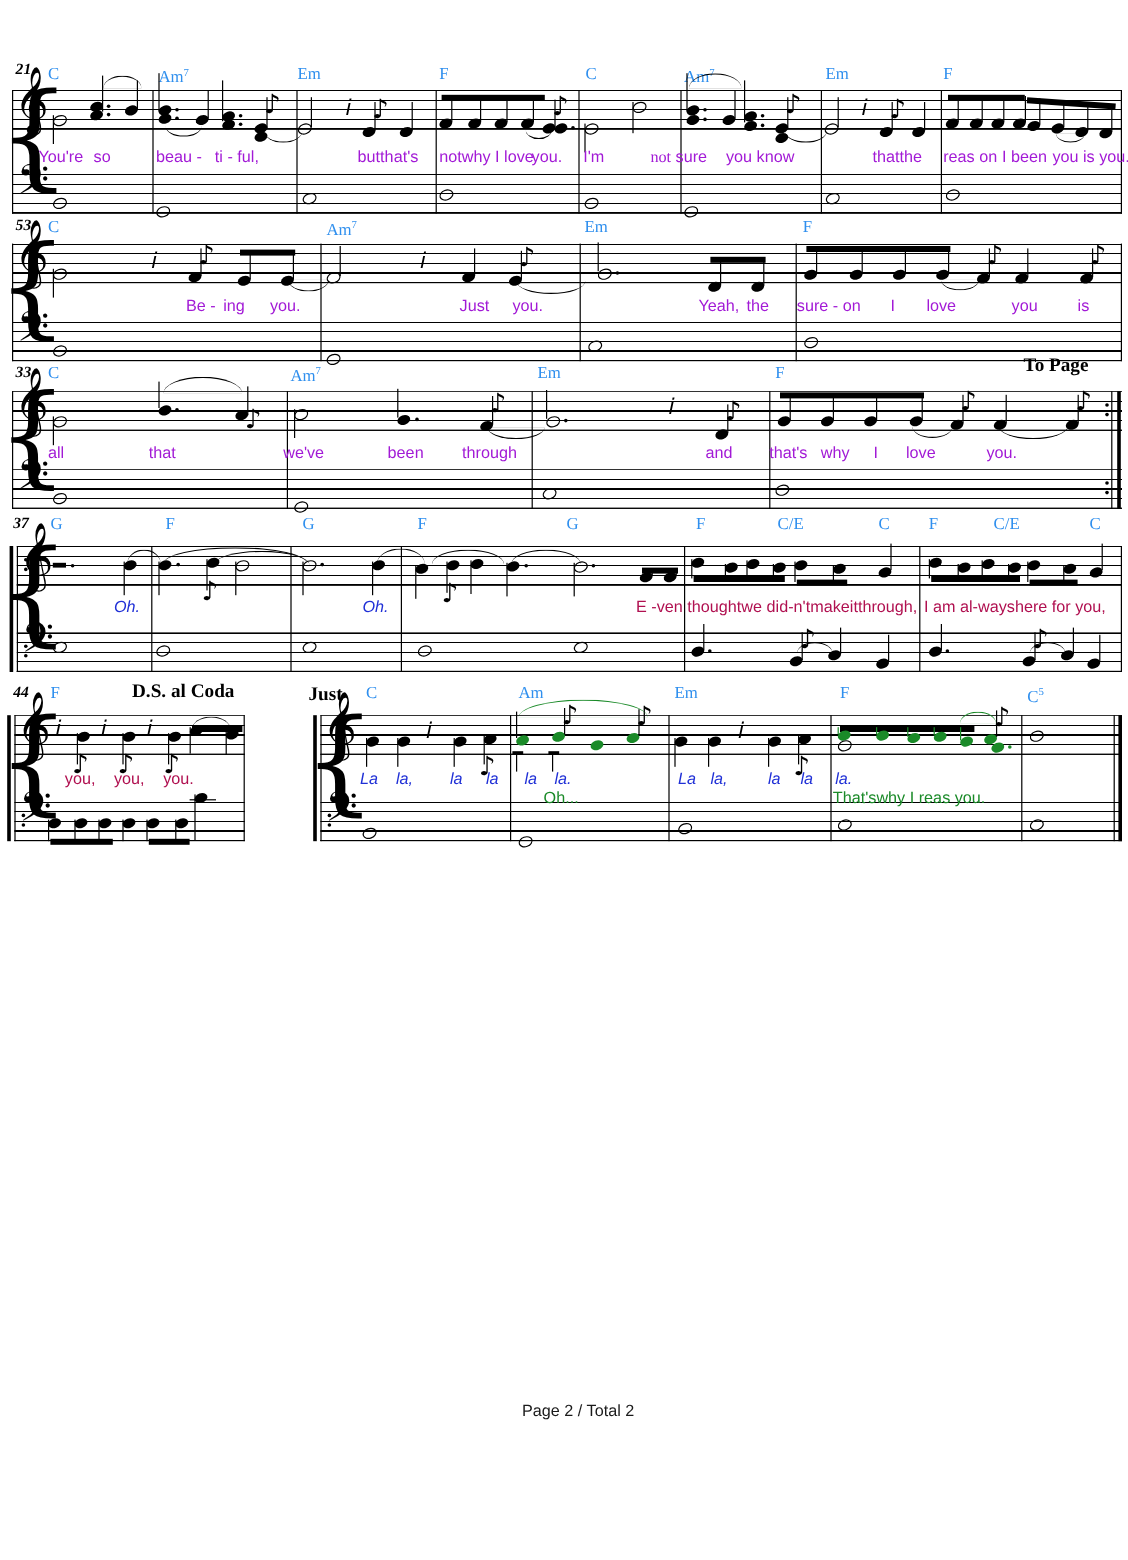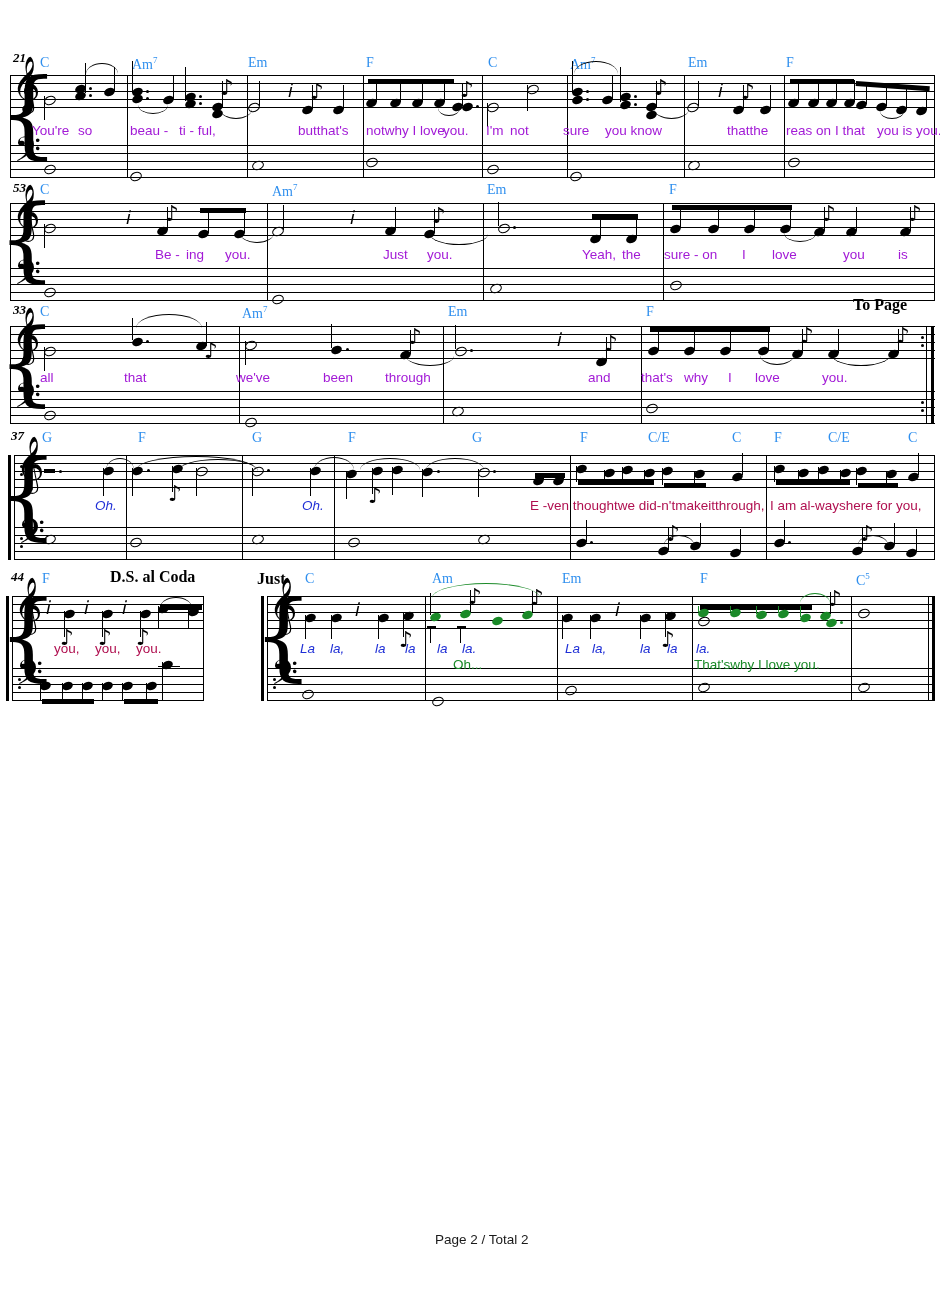--- a/index.html
+++ b/index.html
@@ -257,26 +257,26 @@
     <div class="tie" style="left:880px;top:56px;width:24px;height:7px;"></div>
 
     <div class="lyric v1" style="left:32px;top:68px;">You're</div>
     <div class="lyric v1" style="left:78px;top:68px;">so</div>
     <div class="lyric v1" style="left:130px;top:68px;">beau -</div>
     <div class="lyric v1" style="left:179px;top:68px;">ti - ful,</div>
     <div class="lyric v1" style="left:298px;top:68px;">butthat's</div>
     <div class="lyric v1" style="left:366px;top:68px;">notwhy I love</div>
     <div class="lyric v1" style="left:443px;top:68px;">you.</div>
     <div class="lyric v1" style="left:486px;top:68px;">I'm</div>
-    <div class="lyric v1" style="left:510px;top:68px;">not</div>
+    <div class="lyric v1" style="left:542px;top:68px;font-family:Liberation Serif, serif;">not</div>
     <div class="lyric v1" style="left:563px;top:68px;">sure</div>
     <div class="lyric v1" style="left:605px;top:68px;">you know</div>
     <div class="lyric v1" style="left:727px;top:68px;">thatthe</div>
     <div class="lyric v1" style="left:786px;top:68px;">reas on</div>
-    <div class="lyric v1" style="left:835px;top:68px;">I that</div>
+    <div class="lyric v1" style="left:835px;top:68px;">I been</div>
     <div class="lyric v1" style="left:877px;top:68px;">you is you.</div>
 
     <div class="nh open" style="left:44px;top:110px;"></div>
     <div class="nh open" style="left:130px;top:117px;"></div>
     <div class="nh open" style="left:252px;top:106px;"></div>
     <div class="nh open" style="left:366px;top:103px;"></div>
     <div class="nh open" style="left:487px;top:110px;"></div>
     <div class="nh open" style="left:570px;top:117px;"></div>
     <div class="nh open" style="left:688px;top:106px;"></div>
     <div class="nh open" style="left:788px;top:103px;"></div>
@@ -758,23 +758,23 @@
     <div class="lyric v2" style="left:405px;top:76px;">la</div>
     <div class="lyric v2" style="left:437px;top:76px;">la</div>
     <div class="lyric v2" style="left:462px;top:76px;">la.</div>
     <div class="lyric v2" style="left:565px;top:76px;">La</div>
     <div class="lyric v2" style="left:592px;top:76px;">la,</div>
     <div class="lyric v2" style="left:640px;top:76px;">la</div>
     <div class="lyric v2" style="left:667px;top:76px;">la</div>
     <div class="lyric v2" style="left:696px;top:76px;">la.</div>
 
     <div class="lyric v4" style="left:453px;top:92px;">Oh...</div>
-    <div class="lyric v4" style="left:694px;top:92px;">That'swhy I love   you.</div>
+    <div class="lyric v4" style="left:694px;top:92px;">That'swhy I reas   you.</div>
 
     <div class="nh open" style="left:302px;top:125px;"></div>
     <div class="nh open" style="left:432px;top:132px;"></div>
     <div class="nh open" style="left:565px;top:121px;"></div>
     <div class="nh open" style="left:698px;top:118px;"></div>
     <div class="nh open" style="left:858px;top:118px;"></div>
   </div>
 
-  <div class="footer" style="left:435px;top:1232px;">Page 2 / Total 2</div>
+  <div class="footer" style="left:435px;top:1168px;">Page 2 / Total 2</div>
 </div>
 
 </body></html>

